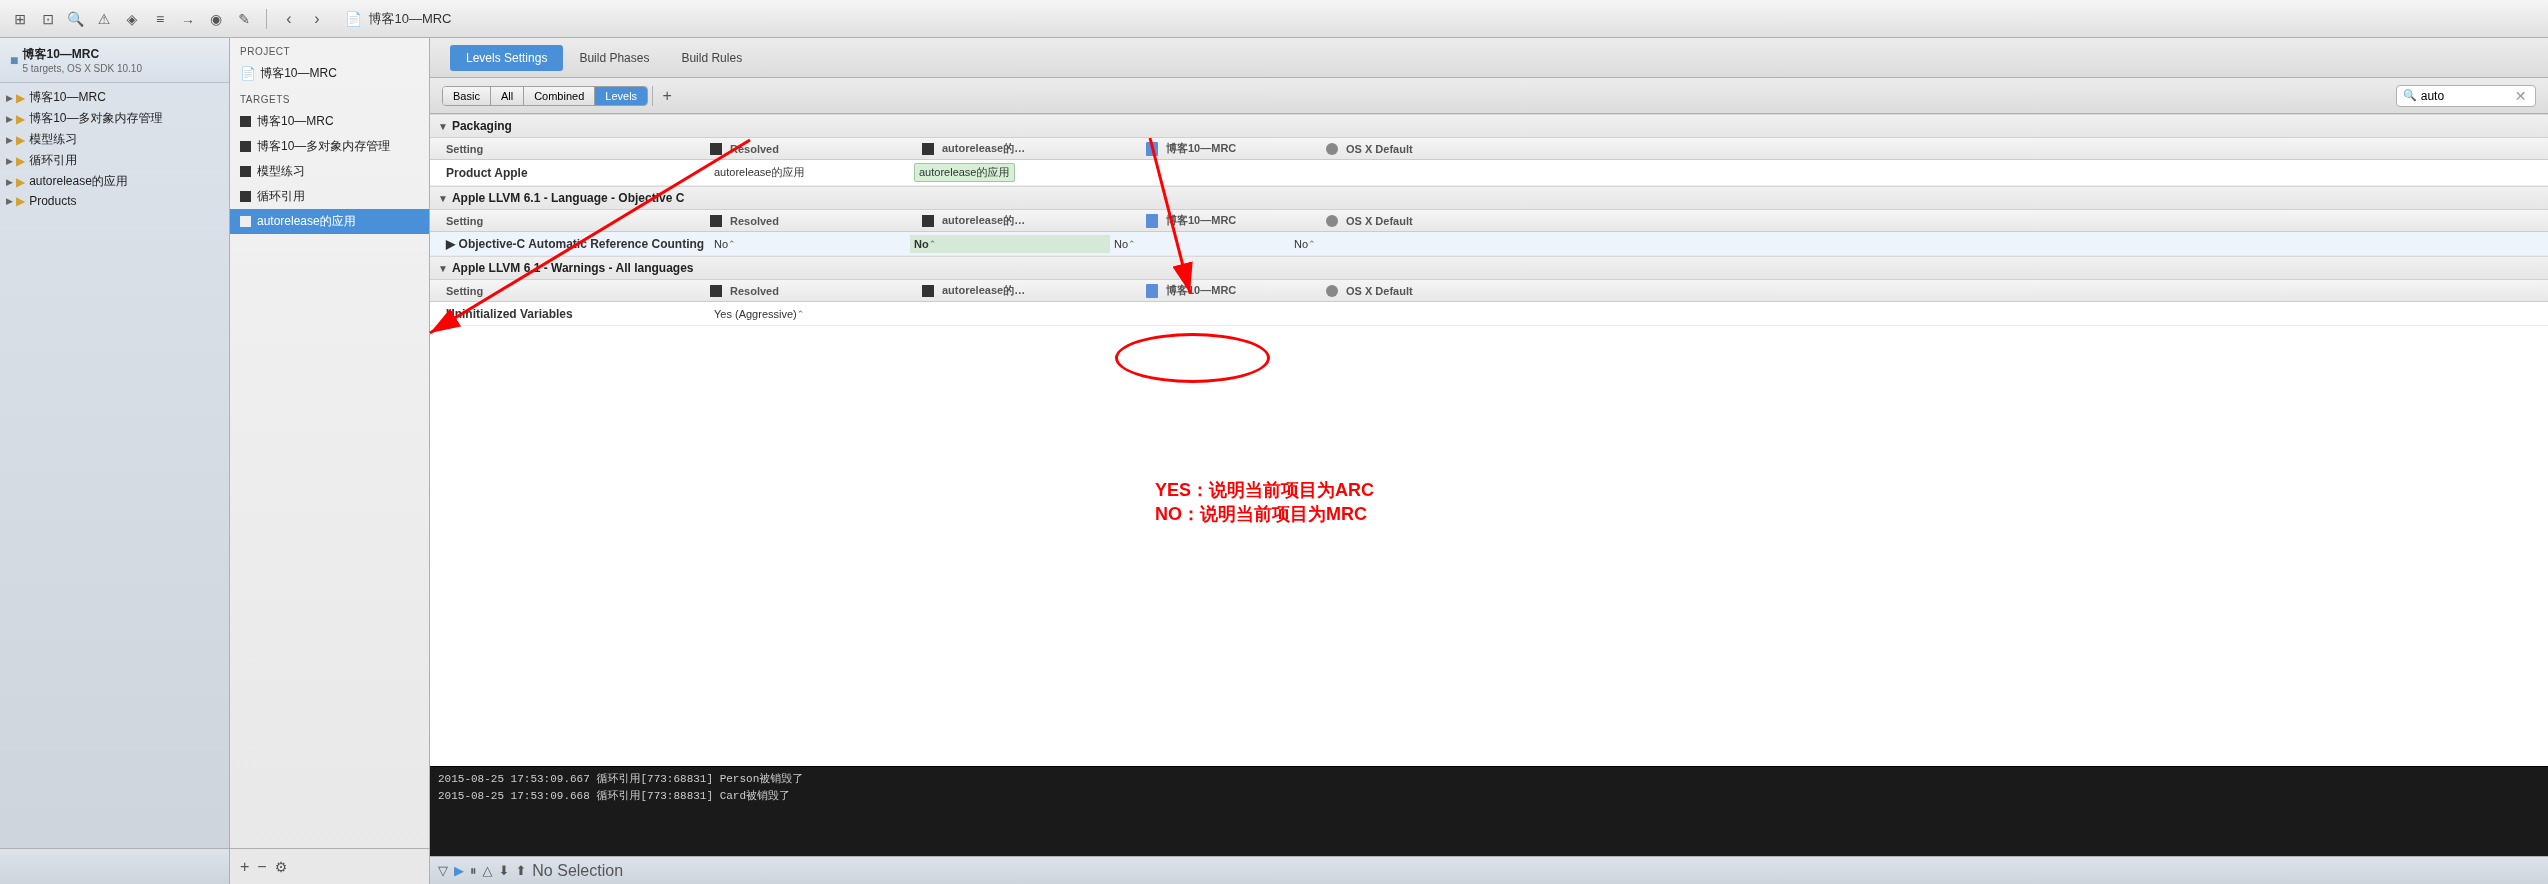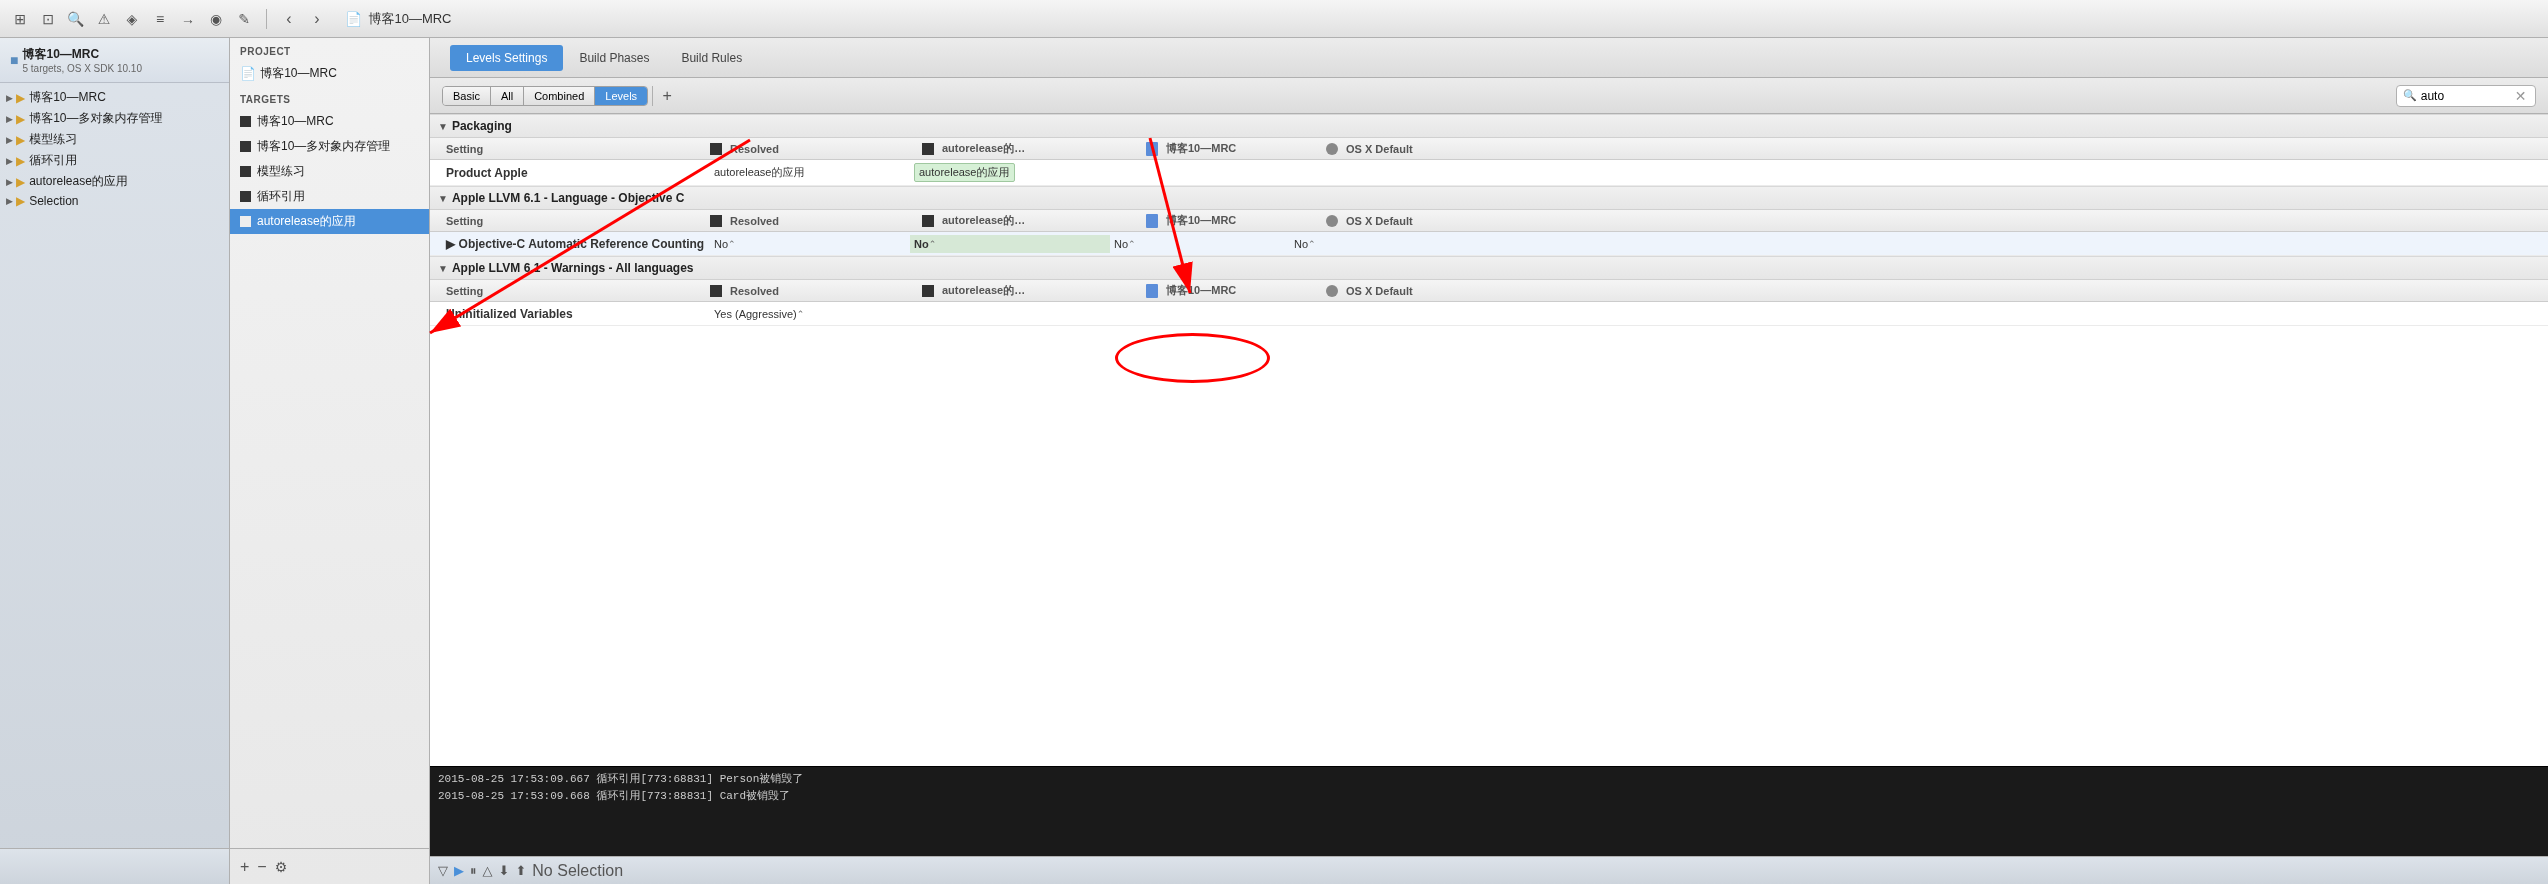--- a/index.html
+++ b/index.html
@@ -74,21 +74,21 @@
     
     .center-nav {
       width: 200px;
       background: linear-gradient(to bottom, #f2f2f2, #e8e8e8);
       border-right: 1px solid #b0b0b0;
       display: flex;
       flex-direction: column;
       flex-shrink: 0;
     }
     .nav-section-label {
-      font-size: 10px; font-weight: bold; color: #555;
+      font-size: 10px; font-weight: normal; color: #555;
       padding: 8px 10px 4px;
       text-transform: uppercase;
       letter-spacing: 0.5px;
     }
     .nav-item {
       display: flex; align-items: center;
       padding: 4px 10px;
       cursor: pointer;
       font-size: 12px; color: #222;
     }
@@ -334,20 +334,24 @@
     </defs>
 
     <line x1="750" y1="102" x2="430" y2="295" stroke="red" stroke-width="3" marker-end="url(#arrowhead)"></line>
 
     <line x1="1150" y1="100" x2="1190" y2="255" stroke="red" stroke-width="3" marker-end="url(#arrowhead)"></line>
 
   </svg>
 
   <div class="red-oval" style="left: 1115px; top: 295px; width: 155px; height: 50px;"></div>
 
+  <div class="annotation-text" style="left: 1155px; top: 440px;">
+    <span>YES：说明当前项目为ARC</span><br>
+    <span>NO：说明当前项目为MRC</span>
+  </div>
 
   <div class="left-sidebar">
     <div class="project-header">
       <div style="display:flex;align-items:center;gap:4px;">
         <span style="color:#5a8dbf;font-size:14px;">■</span>
         <div>
           <div class="project-header-title">博客10—MRC</div>
           <div class="project-header-sub">5 targets, OS X SDK 10.10</div>
         </div>
       </div>
@@ -374,21 +378,21 @@
         <span>循环引用</span>
       </div>
       <div class="tree-item">
         <span class="arrow">▶</span>
         <span style="color:#d4a030;margin-right:4px;">▶</span>
         <span>autorelease的应用</span>
       </div>
       <div class="tree-item">
         <span class="arrow">▶</span>
         <span style="color:#d4a030;margin-right:4px;">▶</span>
-        <span>Selection</span>
+        <span>Products</span>
       </div>
     </div>
     <div class="sidebar-bottom">
     </div>
   </div>
 
   <div class="center-nav">
     <div class="nav-section-label">PROJECT</div>
     <div class="nav-item">
       <span style="color:#5b8dd9;margin-right:4px;font-size:13px;">📄</span>

